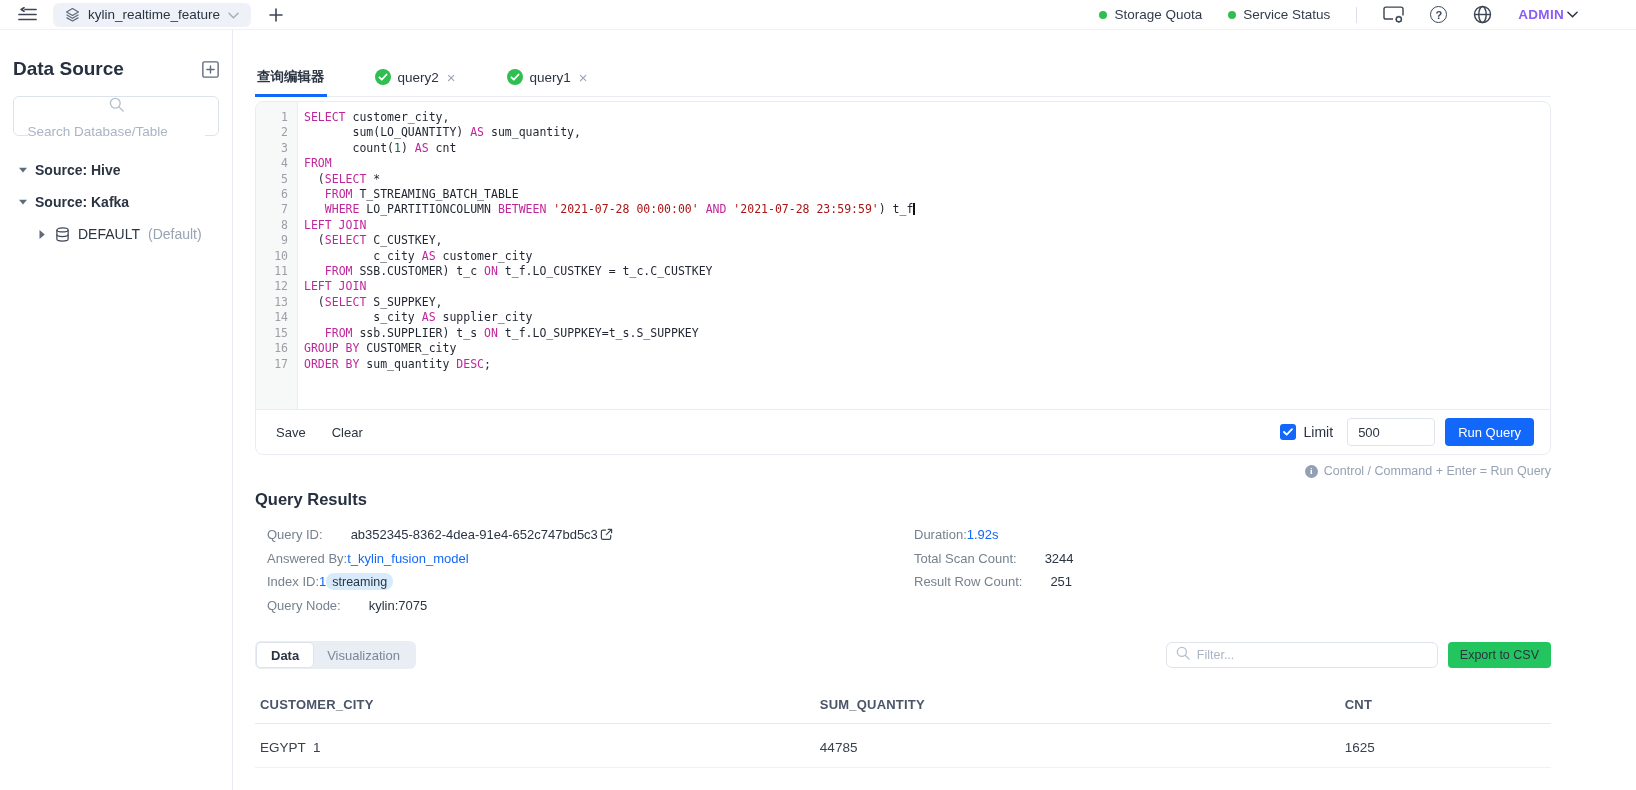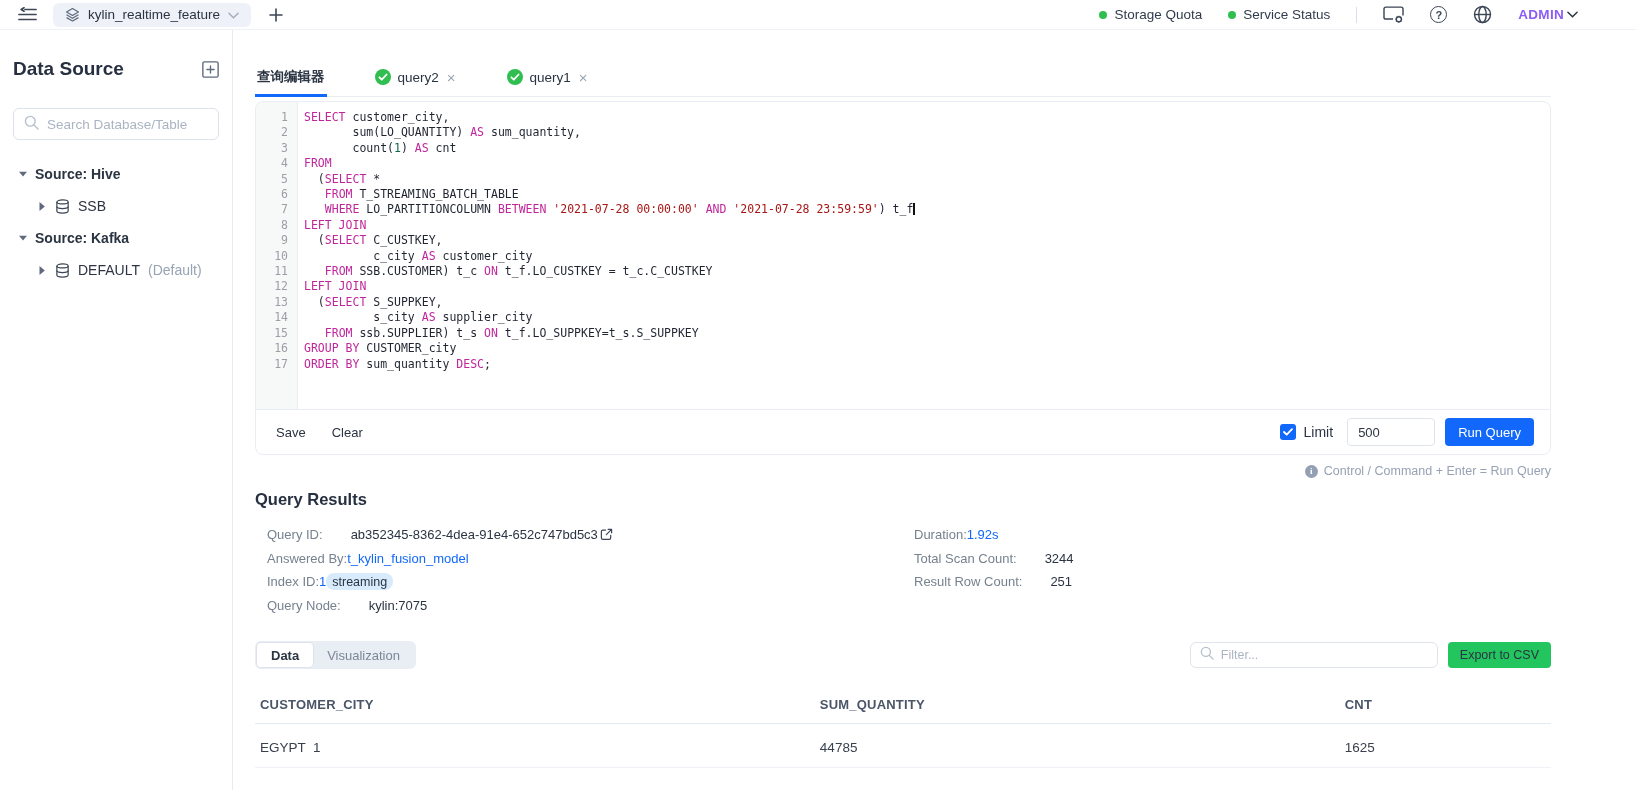--- a/index.html
+++ b/index.html
@@ -27,22 +27,22 @@
 
   
   .app { display:flex; height:760px; }
   .sidebar { flex:0 0 233px; width:233px; border-right:1px solid #e8ecf2; padding:0 13px; }
   .main { flex:1; min-width:0; padding:0 85px 0 22px; }
 
   
   .side-head { margin-top:28px; display:flex; align-items:center; justify-content:space-between; }
   .side-title { font-size:19px; font-weight:700; color:#273040; }
   .side-add { color:#5f6b7d; }
-  .search-box { margin-top:28px; height:32px; border:1px solid #dce3ec; border-radius:6px;
-    display:flex; align-items:center; gap:8px; padding:0 10px; color:#b6c0cd; background:#fff; }
+  .search-box { margin-top:16px; height:40px; border:1px solid #dce3ec; border-radius:6px;
+    display:flex; align-items:center; gap:8px; padding:0 10px; color:#b6c0cd; background:#fff;flex-direction:column; }
   .search-box input { border:none; outline:none; flex:1; font-size:13.5px; color:#2b3442;
     font-family:"Liberation Sans",sans-serif; min-width:0; }
   .search-box input::placeholder { color:#aab4c3; }
   .tree { margin-top:18px; }
   .tree-row { display:flex; align-items:center; gap:8px; height:32px; font-size:14px;
     color:#2b3442; cursor:default; }
   .tree-row.group { font-weight:600; padding-left:6px; }
   .tree-row.child { padding-left:26px; font-weight:400; }
   .tree-caret { color:#5f6b7d; display:inline-flex; width:8px; }
   .tree-db { color:#3c4656; display:inline-flex; }
@@ -103,21 +103,21 @@
     border-radius:8px; }
   .ext-link { color:#3c4656; display:inline-flex; margin-left:2px; }
 
   .results-toolbar { margin-top:24px; display:flex; align-items:center; }
   .seg { display:inline-flex; background:#e9edf4; border-radius:6px; padding:2px; height:28px; }
   .seg-item { display:flex; align-items:center; padding:0 14px; font-size:13px;
     color:#7b8798; border-radius:4px; }
   .seg-item.active { background:#fff; color:#2b3442; font-weight:700;
     box-shadow:0 0 0 1px #dde3ec; }
   .toolbar-right { margin-left:auto; display:flex; align-items:center; gap:10px; }
-  .filter-box { width:248px; height:26px; border:1px solid #dfe3ea; border-radius:6px;
+  .filter-box { width:272px; height:26px; border:1px solid #dfe3ea; border-radius:6px;
     display:flex; align-items:center; gap:7px; padding:0 9px; color:#b6c0cd; }
   .filter-box input { border:none; outline:none; flex:1; font-size:12.5px; min-width:0;
     font-family:inherit; color:#2b3442; }
   .filter-box input::placeholder { color:#aab4c3; }
   .export-btn { height:26px; background:#22c55e; border:none; border-radius:4px;
     padding:0 12px; font-size:12.5px; color:#2b3442; font-family:inherit; }
 
   table.results { width:100%; margin-top:28px; border-collapse:collapse; table-layout:fixed; }
   table.results th { text-align:left; padding:0 0 11px 5px; font-size:13px; font-weight:700;
     color:#4a5568; letter-spacing:.2px; border-bottom:1px solid #e3e9f1; }
@@ -216,35 +216,20 @@
     </div>
     <div class="tree" id="ds-tree">
         <div class="tree-row group">
           <span class="tree-caret">
             <svg width="9" height="6" viewBox="0 0 9 6">
               <polygon points="0,0.5 9,0.5 4.5,5.8" fill="#5f6b7d"></polygon>
             </svg>
           </span>
           <span>Source: Hive</span>
         </div>
-        <div class="tree-row child">
-          <span class="tree-caret">
-            <svg width="6" height="9" viewBox="0 0 6 9">
-              <polygon points="0.5,0 5.8,4.5 0.5,9" fill="#5f6b7d"></polygon>
-            </svg>
-          </span>
-          <span class="tree-db">
-            <svg width="15" height="15" viewBox="0 0 16 16" fill="none" stroke="currentColor" stroke-width="1.3">
-              <ellipse cx="8" cy="3.1" rx="6" ry="2.2"></ellipse>
-              <path d="M2 3.1v9.8c0 1.2 2.7 2.2 6 2.2s6-1 6-2.2V3.1"></path>
-              <path d="M2 8c0 1.2 2.7 2.2 6 2.2S14 9.2 14 8"></path>
-            </svg>
-          </span>
-          <span>SSB</span>
-        </div>
         <div class="tree-row group">
           <span class="tree-caret">
             <svg width="9" height="6" viewBox="0 0 9 6">
               <polygon points="0,0.5 9,0.5 4.5,5.8" fill="#5f6b7d"></polygon>
             </svg>
           </span>
           <span>Source: Kafka</span>
         </div>
         <div class="tree-row child">
           <span class="tree-caret">

